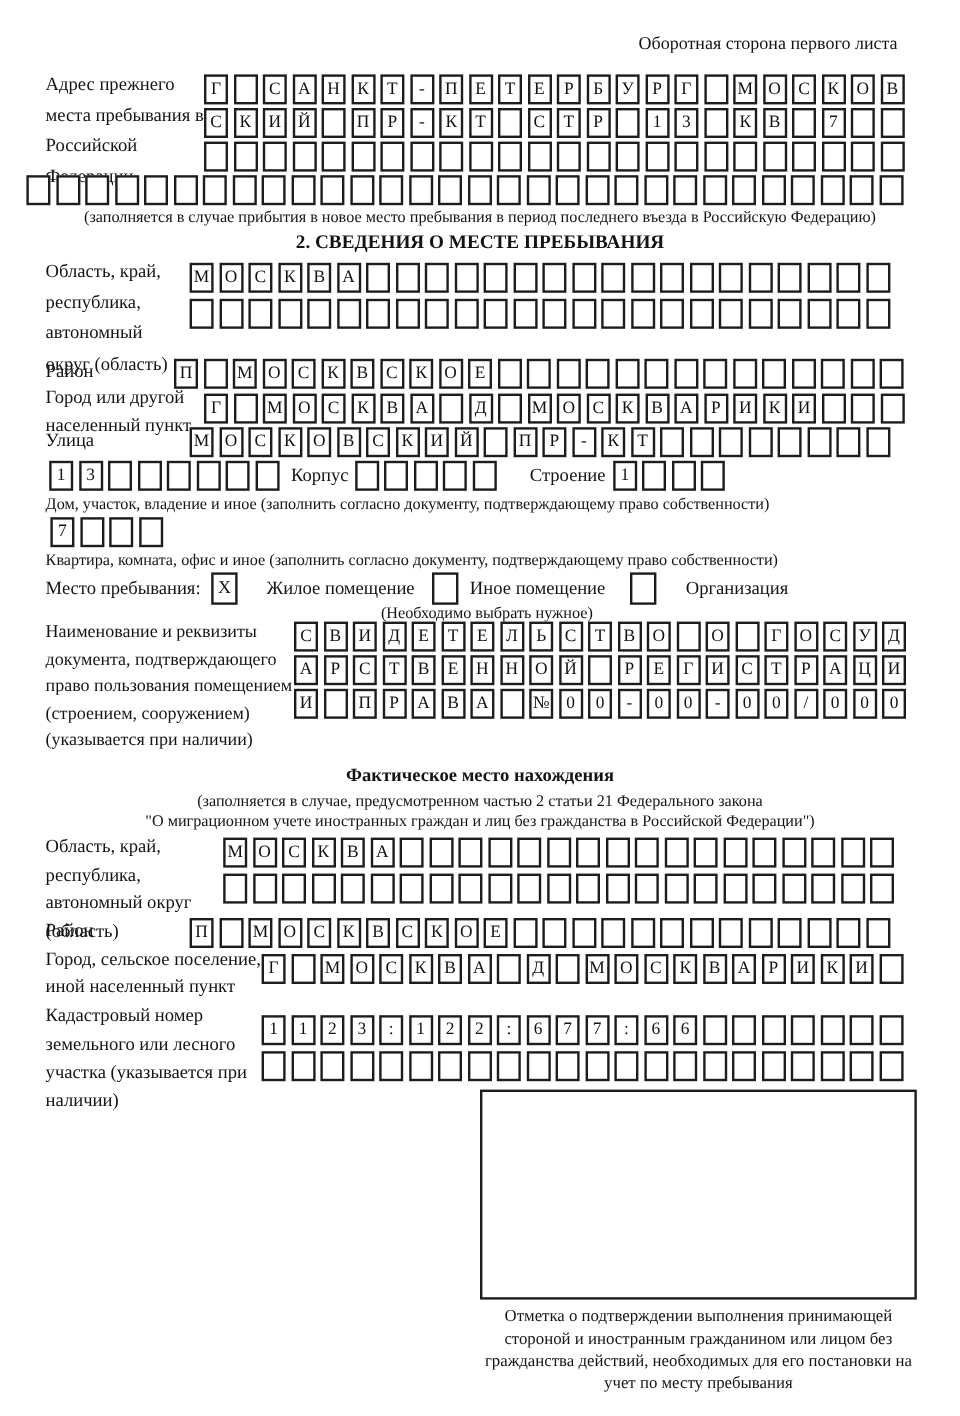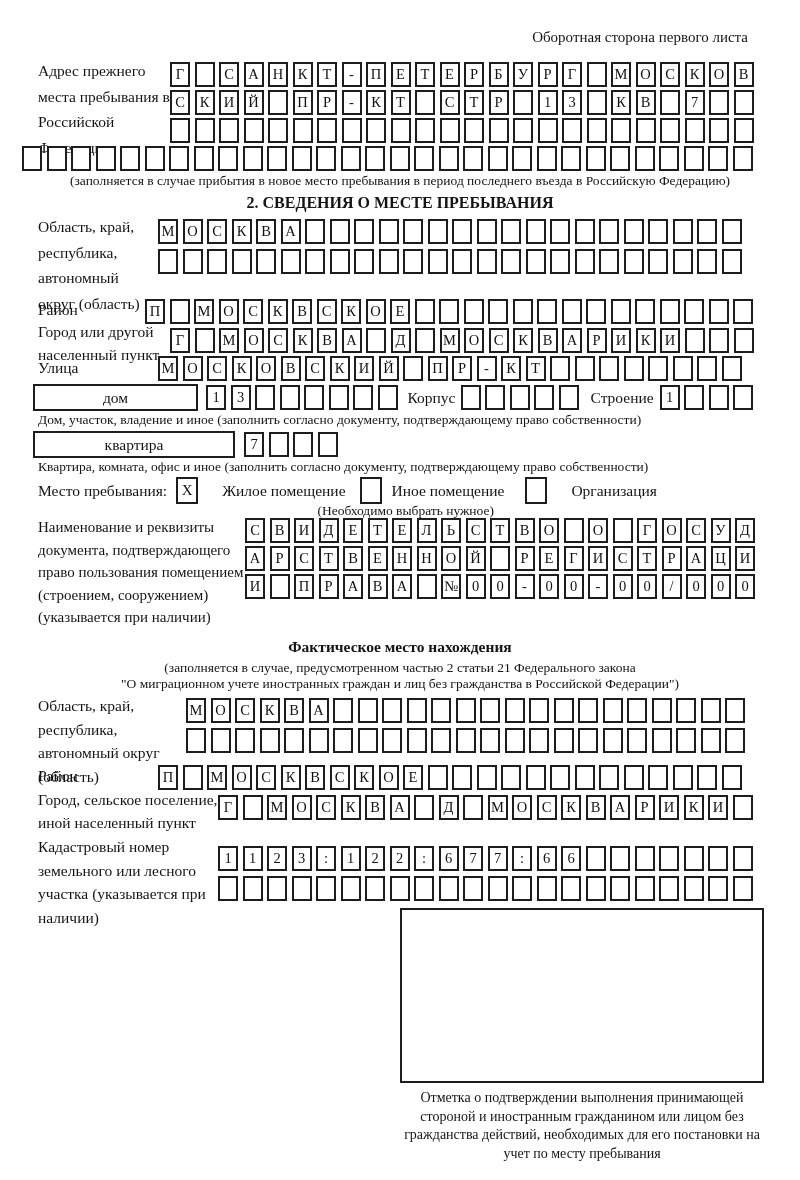--- a/index.html
+++ b/index.html
@@ -286,51 +286,49 @@
     <span class="cbox"></span>
     <span class="cbox"></span>
     <span class="cbox"></span>
     <span class="cbox"></span>
     <span class="cbox"></span>
     <span class="cbox"></span>
     <span class="cbox"></span>
   </div>
 
 <div class="hrow" style="left:33px; top:384px;">
-  <div class="bigrect" style="width:165px;">дом</div>
   <div class="boxrow-inline" style="margin-left:8px;">
       <span class="cbox">1</span>
       <span class="cbox">3</span>
       <span class="cbox"></span>
       <span class="cbox"></span>
       <span class="cbox"></span>
       <span class="cbox"></span>
       <span class="cbox"></span>
       <span class="cbox"></span>
     </div>
   <div class="inline-label" style="margin-left:10px;">Корпус</div>
   <div class="boxrow-inline" style="margin-left:5px;">
       <span class="cbox"></span>
       <span class="cbox"></span>
       <span class="cbox"></span>
       <span class="cbox"></span>
       <span class="cbox"></span>
     </div>
-  <div class="inline-label" style="margin-left:12px;">Строение</div>
+  <div class="inline-label" style="margin-left:28px;">Строение</div>
   <div class="boxrow-inline" style="margin-left:6px;">
       <span class="cbox">1</span>
       <span class="cbox"></span>
       <span class="cbox"></span>
       <span class="cbox"></span>
     </div>
 </div>
 <div class="caption" style="left:38px; top:412px;">Дом, участок, владение и иное (заполнить согласно документу, подтверждающему право собственности)</div>
 
 <div class="hrow" style="left:33px; top:431px;">
-  <div class="bigrect" style="width:202px;">квартира</div>
   <div class="boxrow-inline" style="margin-left:9px;">
       <span class="cbox">7</span>
       <span class="cbox"></span>
       <span class="cbox"></span>
       <span class="cbox"></span>
     </div>
 </div>
 <div class="caption" style="left:38px; top:459px;">Квартира, комната, офис и иное (заполнить согласно документу, подтверждающему право собственности)</div>
 
 <div class="hrow" style="left:38px; top:477px;font-family:Liberation Serif, serif;">

